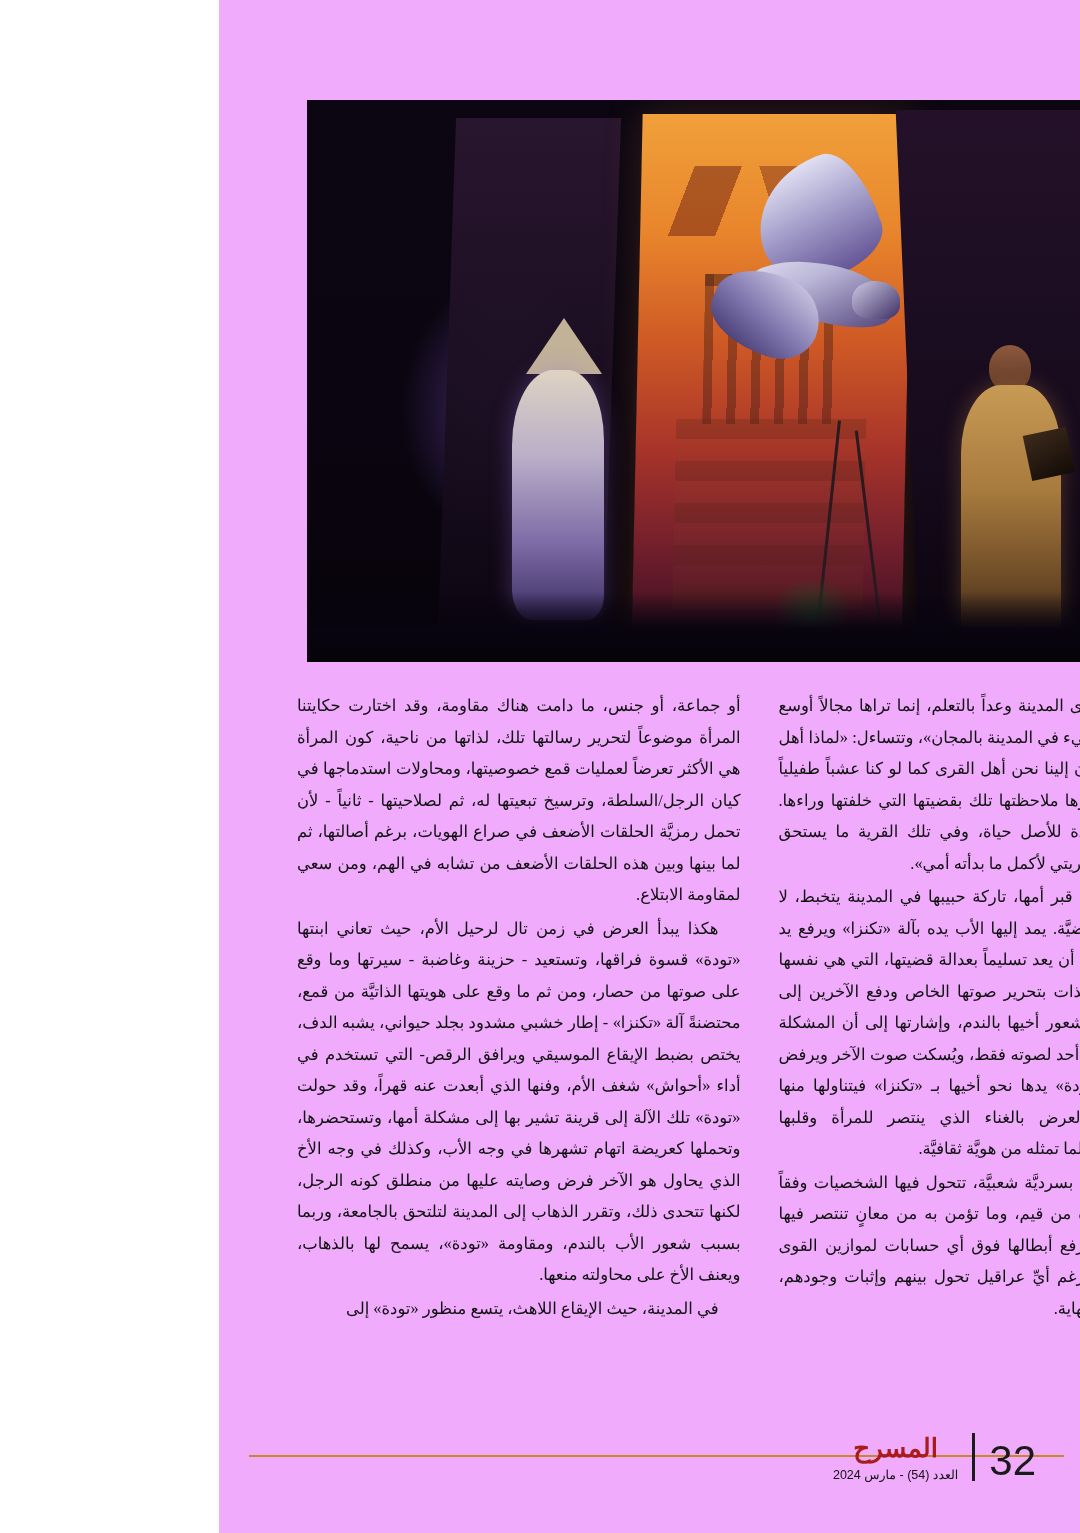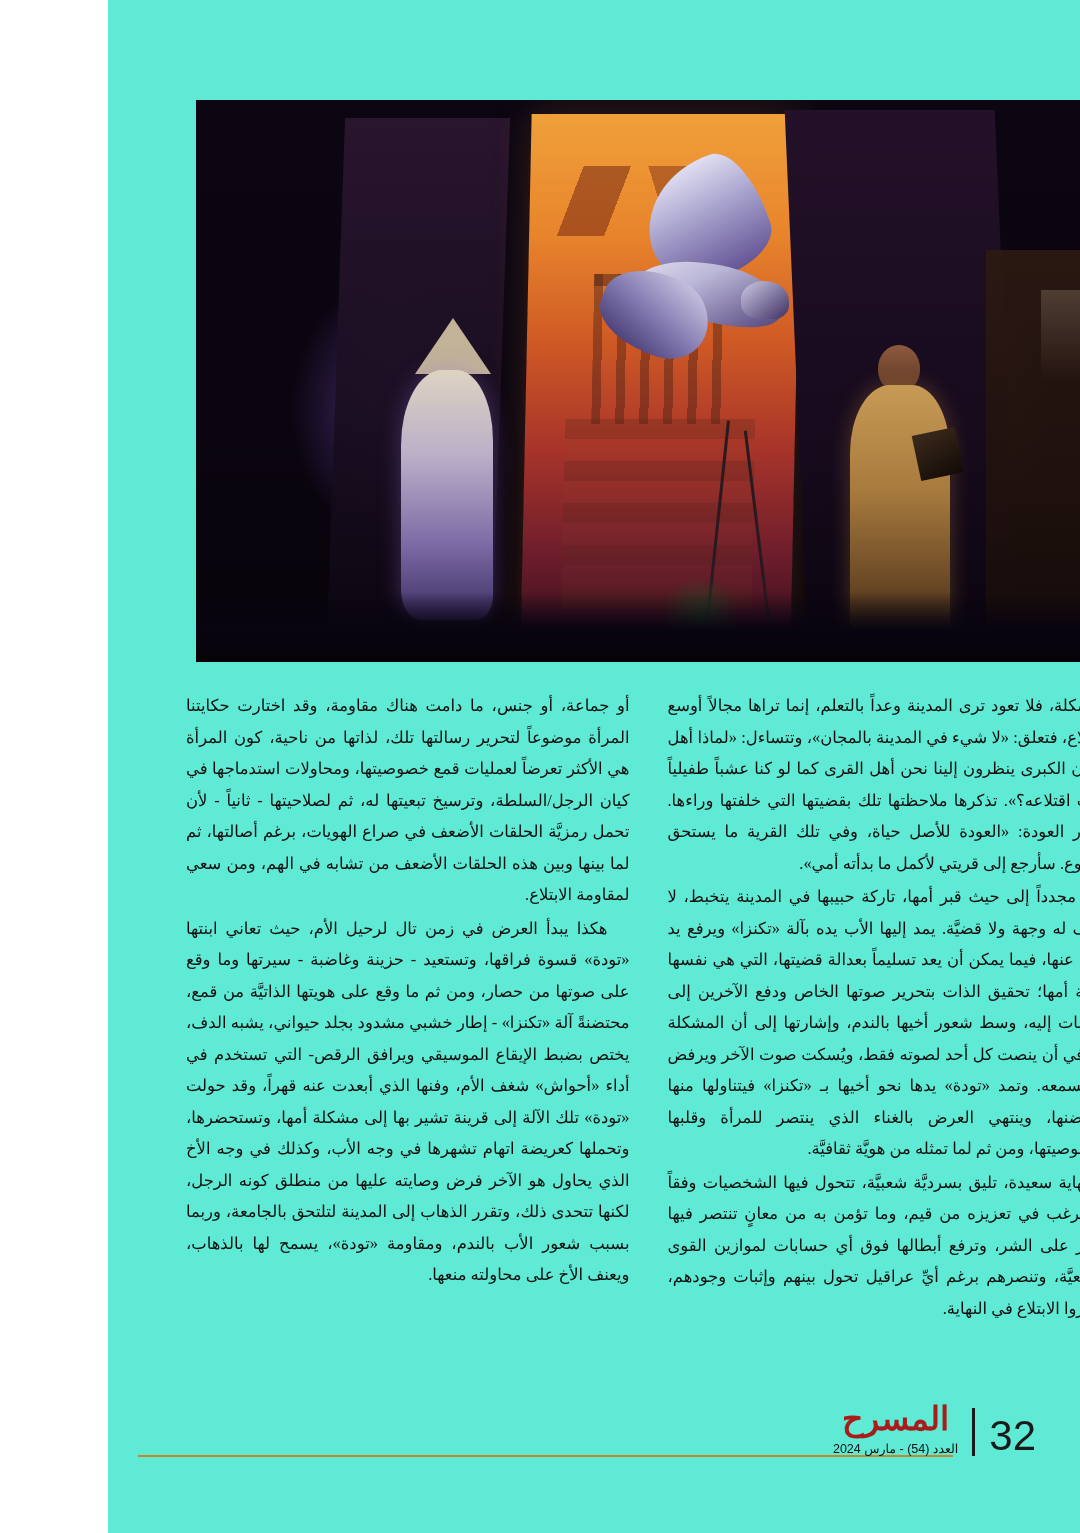--- a/index.html
+++ b/index.html
@@ -2,23 +2,23 @@
 <html lang="ar" dir="rtl"><head>
 <meta charset="utf-8">
 <style>
   html, body {
     margin: 0;
     padding: 0;
     background: #ffffff;
   }
   .page {
     position: relative;
-    width: 972px;
+    width: 861px;
     height: 1533px;
-    background: #5eead4;
+    background: #f0abfc;
     font-family: "Liberation Serif", serif;
     overflow: hidden;
   }
 
   
   .photo-wrap {
     position: absolute;
     left: 88px;
     top: 100px;
     width: 905px;
@@ -258,23 +258,24 @@
     background: #1a1a1a;
     margin: 0 4px 2px 4px;
   }
   .footer-text {
     text-align: center;
     line-height: 1.25;
   }
   .mag-title {
     font-family: "Liberation Sans", sans-serif;
     font-weight: bold;
-    font-size: 33px;
+    font-size: 26px;
     color: #a81c1c;
     letter-spacing: -1px;
+    margin-top: 34px;
   }
   .issue {
     font-family: "Liberation Sans", sans-serif;
     font-size: 12.5px;
     color: #111;
     margin-top: 3px;
   }
 </style>
 </head>
 <body>
@@ -318,20 +319,21 @@
 
       <div class="ground"></div>
     </div>
   </div>
 
   <div class="columns">
 
     <div class="col">
       <p>أو جماعة، أو جنس، ما دامت هناك مقاومة، وقد اختارت حكايتنا المرأة موضوعاً لتحرير رسالتها تلك، لذاتها من ناحية، كون المرأة هي الأكثر تعرضاً لعمليات قمع خصوصيتها، ومحاولات استدماجها في كيان الرجل/السلطة، وترسيخ تبعيتها له، ثم لصلاحيتها - ثانياً - لأن تحمل رمزيَّة الحلقات الأضعف في صراع الهويات، برغم أصالتها، ثم لما بينها وبين هذه الحلقات الأضعف من تشابه في الهم، ومن سعي لمقاومة الابتلاع.</p>
       <p class="indent">هكذا يبدأ العرض في زمن تال لرحيل الأم، حيث تعاني ابنتها «تودة» قسوة فراقها، وتستعيد - حزينة وغاضبة - سيرتها وما وقع على صوتها من حصار، ومن ثم ما وقع على هويتها الذاتيَّة من قمع، محتضنةً آلة «تكنزا» - إطار خشبي مشدود بجلد حيواني، يشبه الدف، يختص بضبط الإيقاع الموسيقي ويرافق الرقص- التي تستخدم في أداء «أحواش» شغف الأم، وفنها الذي أبعدت عنه قهراً، وقد حولت «تودة» تلك الآلة إلى قرينة تشير بها إلى مشكلة أمها، وتستحضرها، وتحملها كعريضة اتهام تشهرها في وجه الأب، وكذلك في وجه الأخ الذي يحاول هو الآخر فرض وصايته عليها من منطلق كونه الرجل، لكنها تتحدى ذلك، وتقرر الذهاب إلى المدينة لتلتحق بالجامعة، وربما بسبب شعور الأب بالندم، ومقاومة «تودة»، يسمح لها بالذهاب، ويعنف الأخ على محاولته منعها.</p>
+      <p class="indent">في المدينة، حيث الإيقاع اللاهث، يتسع منظور «تودة» إلى</p>
     </div>
 
     <div class="col">
       <p>المشكلة، فلا تعود ترى المدينة وعداً بالتعلم، إنما تراها مجالاً أوسع للابتلاع، فتعلق: «لا شيء في المدينة بالمجان»، وتتساءل: «لماذا أهل المدن الكبرى ينظرون إلينا نحن أهل القرى كما لو كنا عشباً طفيلياً وجب اقتلاعه؟». تذكرها ملاحظتها تلك بقضيتها التي خلفتها وراءها. فتقرر العودة: «العودة للأصل حياة، وفي تلك القرية ما يستحق الرجوع. سأرجع إلى قريتي لأكمل ما بدأته أمي».</p>
       <p>تعود مجدداً إلى حيث قبر أمها، تاركة حبيبها في المدينة يتخبط، لا يعرف له وجهة ولا قضيَّة. يمد إليها الأب يده بآلة «تكنزا» ويرفع يد أخيها عنها، فيما يمكن أن يعد تسليماً بعدالة قضيتها، التي هي نفسها قضيَّة أمها؛ تحقيق الذات بتحرير صوتها الخاص ودفع الآخرين إلى الإنصات إليه، وسط شعور أخيها بالندم، وإشارتها إلى أن المشكلة هي في أن ينصت كل أحد لصوته فقط، ويُسكت صوت الآخر ويرفض أن يسمعه. وتمد «تودة» يدها نحو أخيها بـ «تكنزا» فيتناولها منها ويحتضنها، وينتهي العرض بالغناء الذي ينتصر للمرأة وقلبها وخصوصيتها، ومن ثم لما تمثله من هويَّة ثقافيَّة.</p>
       <p class="indent">نهاية سعيدة، تليق بسرديَّة شعبيَّة، تتحول فيها الشخصيات وفقاً لما ترغب في تعزيزه من قيم، وما تؤمن به من معانٍ تنتصر فيها للخير على الشر، وترفع أبطالها فوق أي حسابات لموازين القوى الواقعيَّة، وتنصرهم برغم أيِّ عراقيل تحول بينهم وإثبات وجودهم، ليفوزوا الابتلاع في النهاية.</p>
     </div>
 
   </div>
 

